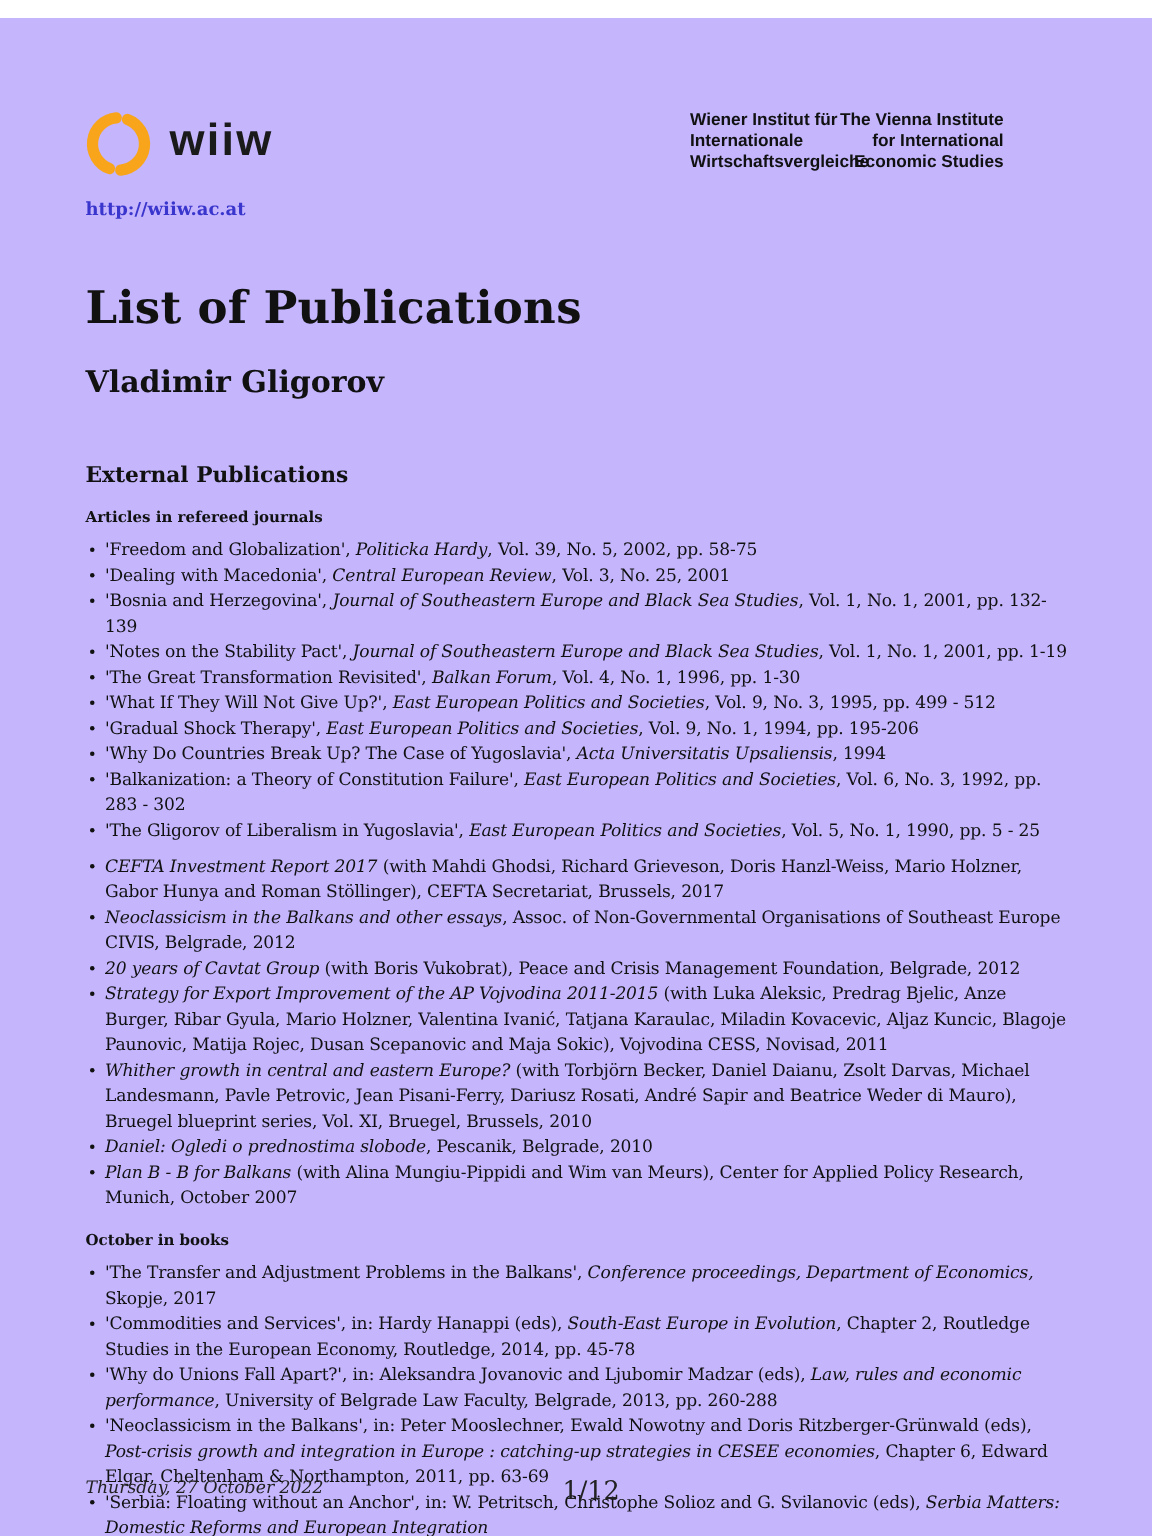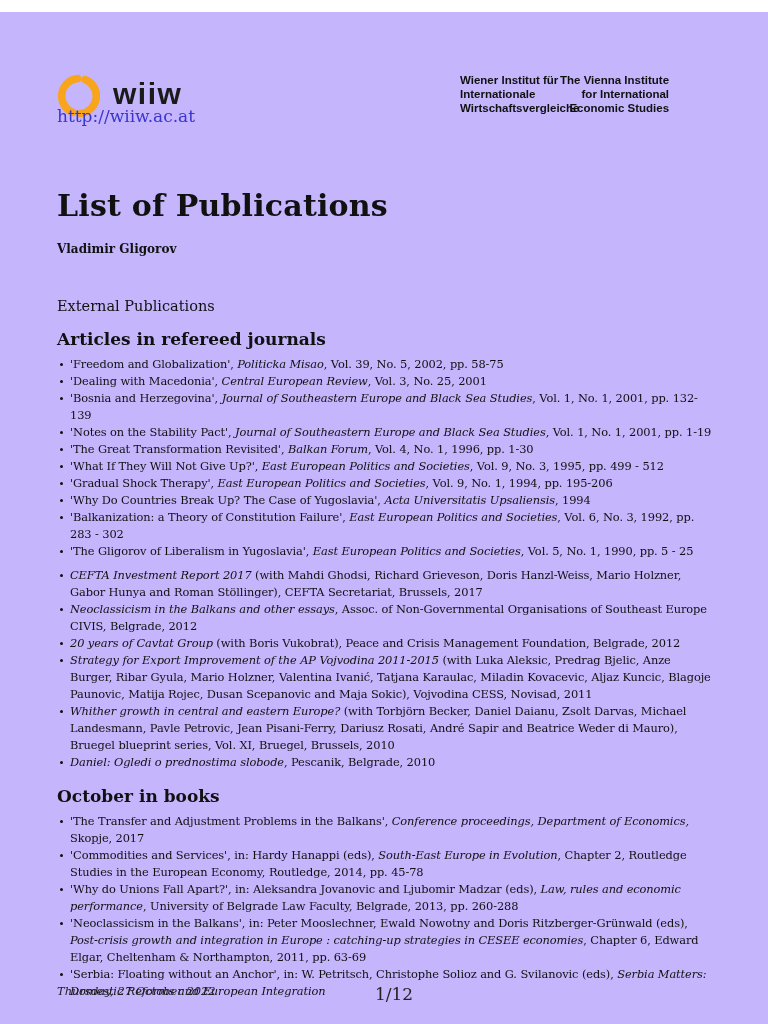--- a/index.html
+++ b/index.html
@@ -16,38 +16,38 @@
 
   
   .logo-block { position:absolute; left:55px; top:60px; display:flex; align-items:center; }
   .logo-icon { width:48px; height:48px; display:block; }
   .logo-word {
     font-family:"Liberation Sans", sans-serif;
     font-size:30px; font-weight:600; letter-spacing:1.5px;
     color:#1a1a1a; margin-left:10px; margin-top:-4px;
   }
   .site-url {
-    position:absolute; left:57px; top:94px;
-    font-size:17px; font-weight:normal; color:#3a35cc;
+    position:absolute; left:57px; top:120px;
+    font-size:12px; font-weight:bold; color:#3a35cc;
     text-decoration:none;
   }
   .inst { 
     position:absolute; top:61px;
     font-family:"Liberation Sans", sans-serif;
     font-size:11.5px; font-weight:bold; line-height:14px; color:#111;
   }
   .inst-de { left:460px; }
   .inst-en { left:560px;text-align:right; }
 
   
   .main { position:absolute; left:57px; top:176px; width:656px; }
   .doc-title { font-size:30px; font-weight:bold; letter-spacing:0.2px; }
-  .doc-author { font-size:12px; font-weight:bold; margin-top:19px; }
-  .section-head { font-size:14.5px; font-weight:normal; margin-top:42px; }
-  .subhead { font-size:17px; font-weight:bold; margin-top:15px; }
+  .doc-author { font-size:20px; font-weight:bold; margin-top:19px; }
+  .section-head { font-size:14.5px; font-weight:bold; margin-top:42px; }
+  .subhead { font-size:10px; font-weight:bold; margin-top:15px; }
   ul.pubs { list-style:none; margin-top:7px; margin-bottom:2px; }
   ul.pubs li {
     position:relative;
     padding-left:13px;
     font-size:11.4px; line-height:17px;
     letter-spacing:-0.1px;
   }
   ul.pubs li::before {
     content:""; position:absolute; left:3px; top:7px;
     width:3px; height:3px; border-radius:50%; background:#111;
@@ -82,38 +82,39 @@
   <div class="inst inst-de">Wiener Institut für<br>Internationale<br>Wirtschaftsvergleiche</div>
   <div class="inst inst-en">The Vienna Institute<br>for International<br>Economic Studies</div>
 
   <div class="main">
     <h1 class="doc-title">List of Publications</h1>
     <h2 class="doc-author">Vladimir Gligorov</h2>
     <h2 class="section-head">External Publications</h2>
     <div>
         <h3 class="subhead">Articles in refereed journals</h3>
         <ul class="pubs">
-          <li><span>'Freedom and Globalization', </span><span class="it">Politicka Misao</span><span>, Vol. 39, No. 5, 2002, pp. 58-75</span></li>
+          <li><span>'Freedom and Globalization', </span><span class="it">Politicka Hardy</span><span>, Vol. 39, No. 5, 2002, pp. 58-75</span></li>
           <li><span>'Dealing with Macedonia', </span><span class="it">Central European Review</span><span>, Vol. 3, No. 25, 2001</span></li>
           <li><span>'Bosnia and Herzegovina', </span><span class="it">Journal of Southeastern Europe and Black Sea Studies</span><span>, Vol. 1, No. 1, 2001, pp. 132-139</span></li>
           <li><span>'Notes on the Stability Pact', </span><span class="it">Journal of Southeastern Europe and Black Sea Studies</span><span>, Vol. 1, No. 1, 2001, pp. 1-19</span></li>
           <li><span>'The Great Transformation Revisited', </span><span class="it">Balkan Forum</span><span>, Vol. 4, No. 1, 1996, pp. 1-30</span></li>
           <li><span>'What If They Will Not Give Up?', </span><span class="it">East European Politics and Societies</span><span>, Vol. 9, No. 3, 1995, pp. 499 - 512</span></li>
           <li><span>'Gradual Shock Therapy', </span><span class="it">East European Politics and Societies</span><span>, Vol. 9, No. 1, 1994, pp. 195-206</span></li>
           <li><span>'Why Do Countries Break Up? The Case of Yugoslavia', </span><span class="it">Acta Universitatis Upsaliensis</span><span>, 1994</span></li>
           <li><span>'Balkanization: a Theory of Constitution Failure', </span><span class="it">East European Politics and Societies</span><span>, Vol. 6, No. 3, 1992, pp. 283 - 302</span></li>
           <li><span>'The Gligorov of Liberalism in Yugoslavia', </span><span class="it">East European Politics and Societies</span><span>, Vol. 5, No. 1, 1990, pp. 5 - 25</span></li>
         </ul>
         <ul class="pubs">
           <li><span class="it">CEFTA Investment Report 2017</span><span> (with Mahdi Ghodsi, Richard Grieveson, Doris Hanzl-Weiss, Mario Holzner, Gabor Hunya and Roman Stöllinger), CEFTA Secretariat, Brussels, 2017</span></li>
           <li><span class="it">Neoclassicism in the Balkans and other essays</span><span>, Assoc. of Non-Governmental Organisations of Southeast Europe CIVIS, Belgrade, 2012</span></li>
           <li><span class="it">20 years of Cavtat Group</span><span> (with Boris Vukobrat), Peace and Crisis Management Foundation, Belgrade, 2012</span></li>
           <li><span class="it">Strategy for Export Improvement of the AP Vojvodina 2011-2015</span><span> (with Luka Aleksic, Predrag Bjelic, Anze Burger, Ribar Gyula, Mario Holzner, Valentina Ivanić, Tatjana Karaulac, Miladin Kovacevic, Aljaz Kuncic, Blagoje Paunovic, Matija Rojec, Dusan Scepanovic and Maja Sokic), Vojvodina CESS, Novisad, 2011</span></li>
           <li><span class="it">Whither growth in central and eastern Europe?</span><span> (with Torbjörn Becker, Daniel Daianu, Zsolt Darvas, Michael Landesmann, Pavle Petrovic, Jean Pisani-Ferry, Dariusz Rosati, André Sapir and Beatrice Weder di Mauro), Bruegel blueprint series, Vol. XI, Bruegel, Brussels, 2010</span></li>
           <li><span class="it">Daniel: Ogledi o prednostima slobode</span><span>, Pescanik, Belgrade, 2010</span></li>
+          <li><span class="it">Plan B - B for Balkans</span><span> (with Alina Mungiu-Pippidi and Wim van Meurs), Center for Applied Policy Research, Munich, October 2007</span></li>
         </ul>
         <h3 class="subhead">October in books</h3>
         <ul class="pubs">
           <li><span>'The Transfer and Adjustment Problems in the Balkans', </span><span class="it">Conference proceedings, Department of Economics,</span><span> Skopje, 2017</span></li>
           <li><span>'Commodities and Services', in: Hardy Hanappi (eds), </span><span class="it">South-East Europe in Evolution</span><span>, Chapter 2, Routledge Studies in the European Economy, Routledge, 2014, pp. 45-78</span></li>
           <li><span>'Why do Unions Fall Apart?', in: Aleksandra Jovanovic and Ljubomir Madzar (eds), </span><span class="it">Law, rules and economic performance</span><span>, University of Belgrade Law Faculty, Belgrade, 2013, pp. 260-288</span></li>
           <li><span>'Neoclassicism in the Balkans', in: Peter Mooslechner, Ewald Nowotny and Doris Ritzberger-Grünwald (eds), </span><span class="it">Post-crisis growth and integration in Europe : catching-up strategies in CESEE economies</span><span>, Chapter 6, Edward Elgar, Cheltenham &amp; Northampton, 2011, pp. 63-69</span></li>
           <li><span>'Serbia: Floating without an Anchor', in: W. Petritsch, Christophe Solioz and G. Svilanovic (eds), </span><span class="it">Serbia Matters: Domestic Reforms and European Integration</span></li>
         </ul>
       </div>

